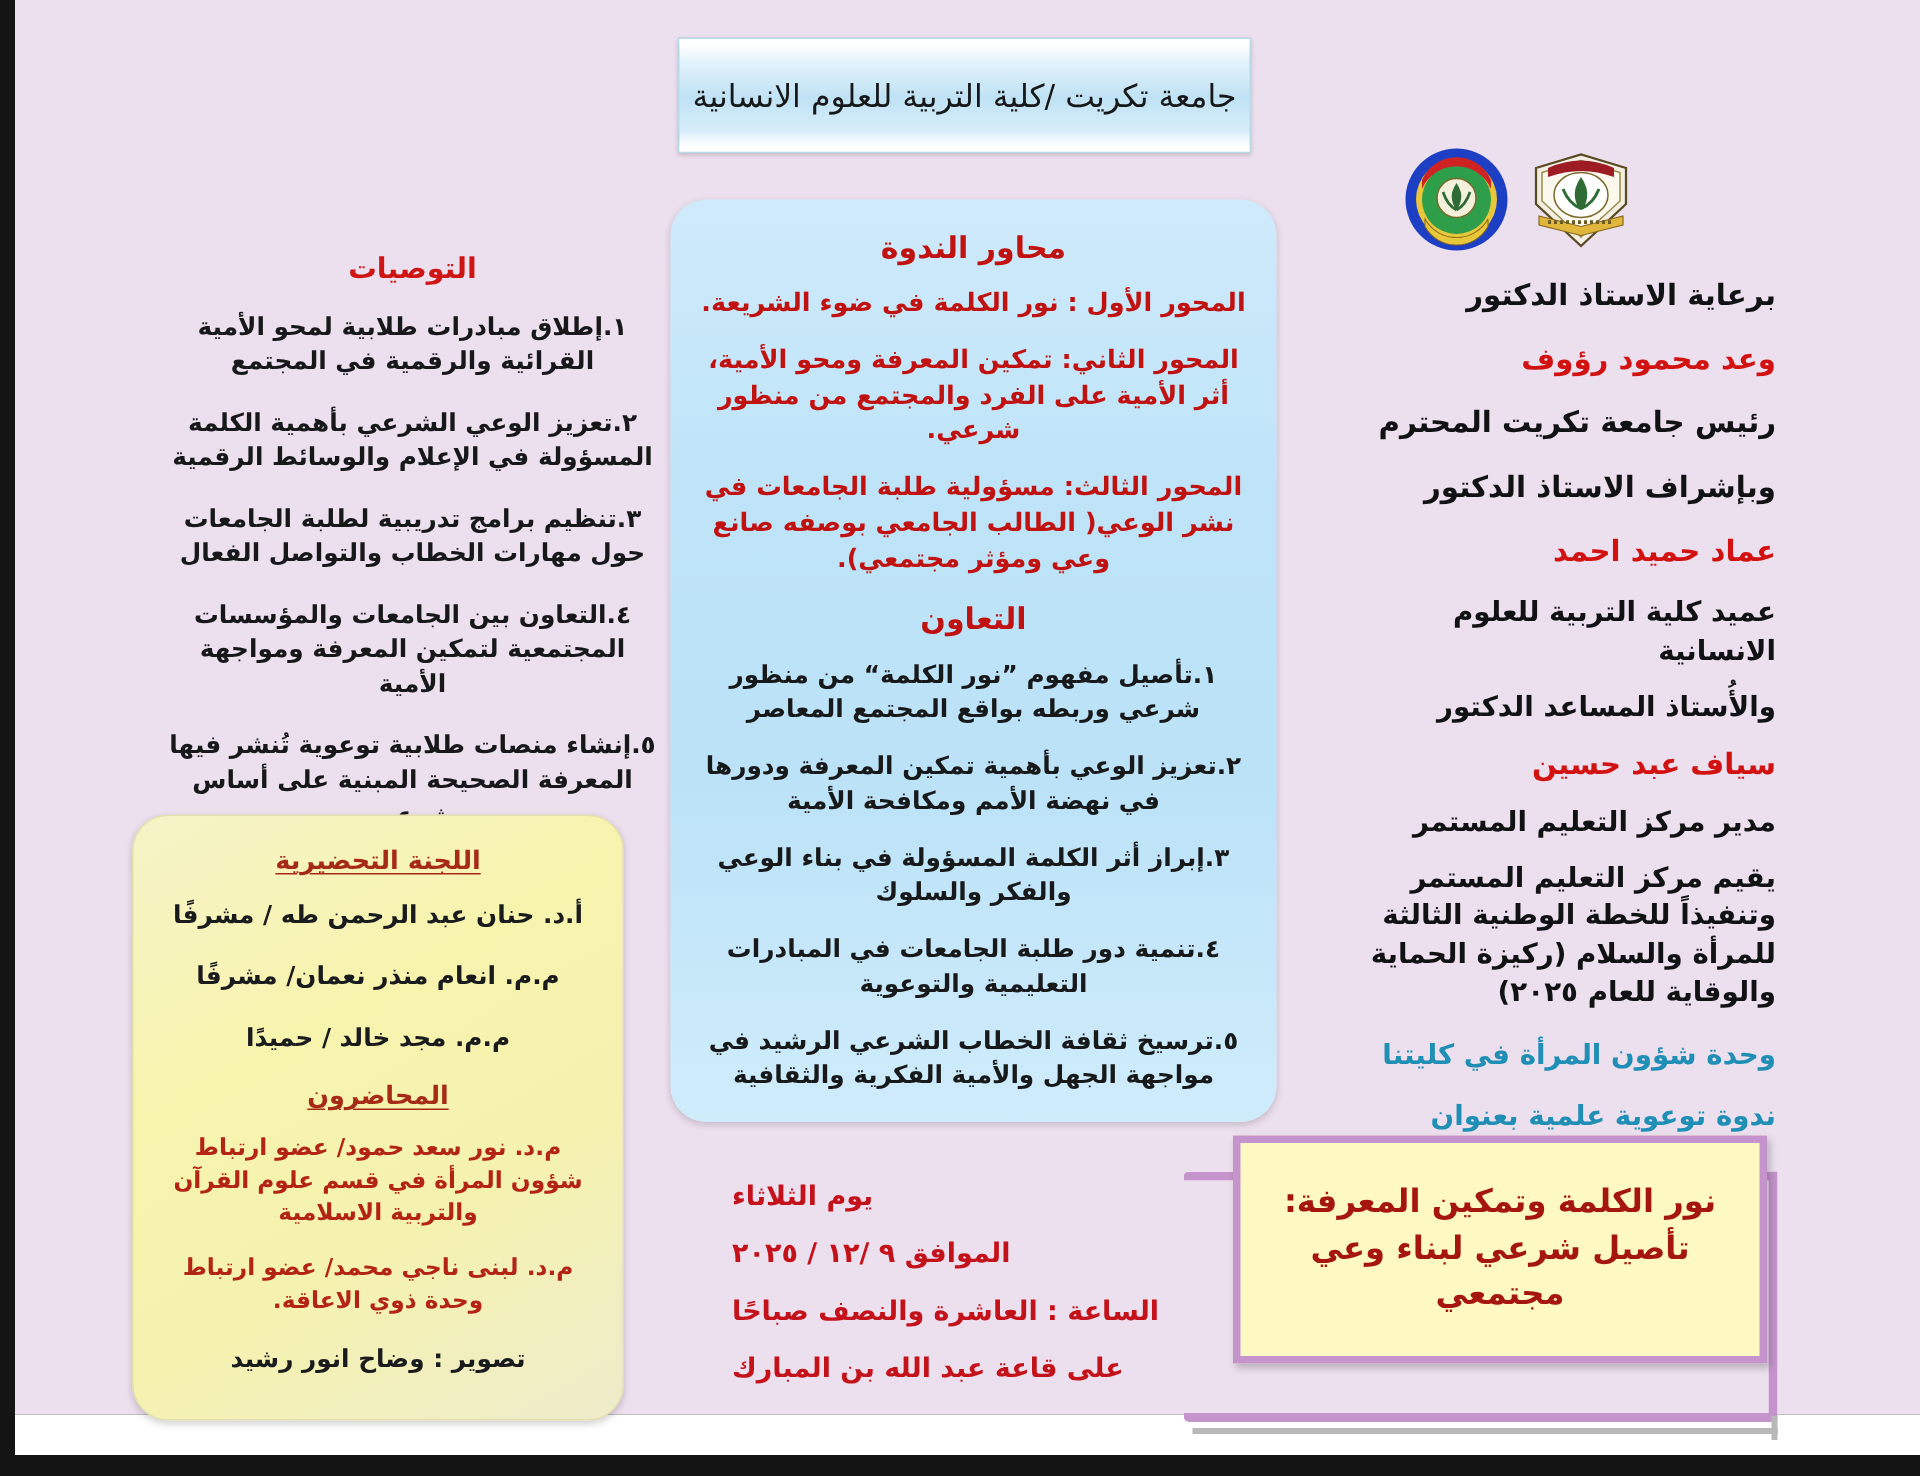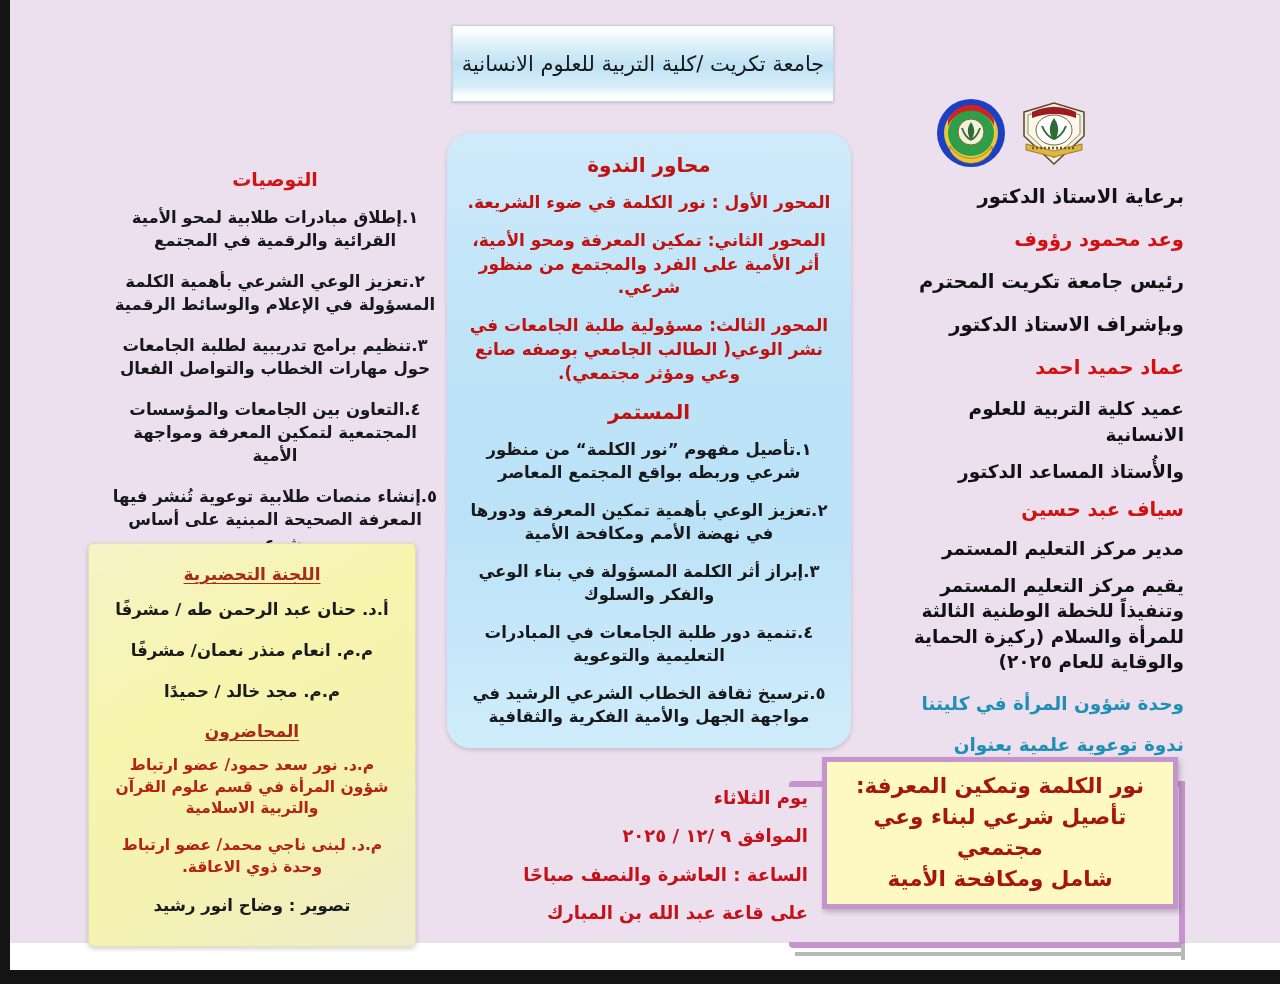--- a/index.html
+++ b/index.html
@@ -188,21 +188,21 @@
     margin-bottom: 17px;
   }
 
   
   .committee-box {
     position: absolute;
     left: 88px;
     top: 543px;
     width: 328px;
     height: 404px;
-    border-radius: 6px;
+    border-radius: 24px;
     background: linear-gradient(150deg,#f6f3c8 0%, #f7f4ae 35%, #f5f2b0 65%, #eeeccb 100%);
     box-shadow: 0 2px 5px rgba(0,0,0,.18);
     border: 1px solid #e3dfae;
     padding: 16px 18px;
     direction: rtl;
     text-align: center;
     overflow: hidden;
   }
   .committee-box .cm-title {
     font-size: 17px;
@@ -228,21 +228,21 @@
   }
   .committee-box .cm-line.credit { margin-top: 6px; margin-bottom: 0; }
 
   
   .event-info {
     position: absolute;
     left: 488px;
     top: 786px;
     width: 320px;
     direction: rtl;
-    text-align: right;
+    text-align: left;
   }
   .event-info .ev {
     font-size: 18px;
     font-weight: bold;
     color: #c4121b;
     line-height: 1.35;
     margin-bottom: 14px;
   }
 
   
@@ -348,21 +348,21 @@
     <div class="blk-para">يقيم مركز التعليم المستمر وتنفيذاً للخطة الوطنية الثالثة للمرأة والسلام (ركيزة الحماية والوقاية للعام ٢٠٢٥)</div>
     <div class="ln teal">وحدة شؤون المرأة في كليتنا</div>
     <div class="ln teal">ندوة توعوية علمية بعنوان</div>
   </div>
 
   <div class="center-panel">
     <div class="sec-title">محاور الندوة</div>
     <div class="axis">المحور الأول : نور الكلمة في ضوء الشريعة.</div>
     <div class="axis">المحور الثاني: تمكين المعرفة ومحو الأمية، أثر الأمية على الفرد والمجتمع من منظور شرعي.</div>
     <div class="axis">المحور الثالث: مسؤولية طلبة الجامعات في نشر الوعي( الطالب الجامعي بوصفه صانع وعي ومؤثر مجتمعي).</div>
-    <div class="sec-title obj">المستمر</div>
+    <div class="sec-title obj">التعاون</div>
     <div class="goal">١.تأصيل مفهوم ”نور الكلمة“ من منظور شرعي وربطه بواقع المجتمع المعاصر</div>
     <div class="goal">٢.تعزيز الوعي بأهمية تمكين المعرفة ودورها في نهضة الأمم ومكافحة الأمية</div>
     <div class="goal">٣.إبراز أثر الكلمة المسؤولة في بناء الوعي والفكر والسلوك</div>
     <div class="goal">٤.تنمية دور طلبة الجامعات في المبادرات التعليمية والتوعوية</div>
     <div class="goal">٥.ترسيخ ثقافة الخطاب الشرعي الرشيد في مواجهة الجهل والأمية الفكرية والثقافية</div>
   </div>
 
   <div class="left-col">
     <div class="sec-title">التوصيات</div>
     <div class="rec">١.إطلاق مبادرات طلابية لمحو الأمية القرائية والرقمية في المجتمع</div>
@@ -389,17 +389,16 @@
     <div class="ev">الساعة : العاشرة والنصف صباحًا</div>
     <div class="ev">على قاعة عبد الله بن المبارك</div>
   </div>
 
   <div class="title-bracket"></div>
   <div class="frame-bottom-line"></div>
   <div class="title-box">
     <div class="ttxt">
       <span>نور الكلمة وتمكين المعرفة:</span><br>
       <span>تأصيل شرعي لبناء وعي مجتمعي</span><br>
-      <span>شامل ومكافحة الأمية</span>
     </div>
   </div>
 
 </div>
 
 </body></html>

